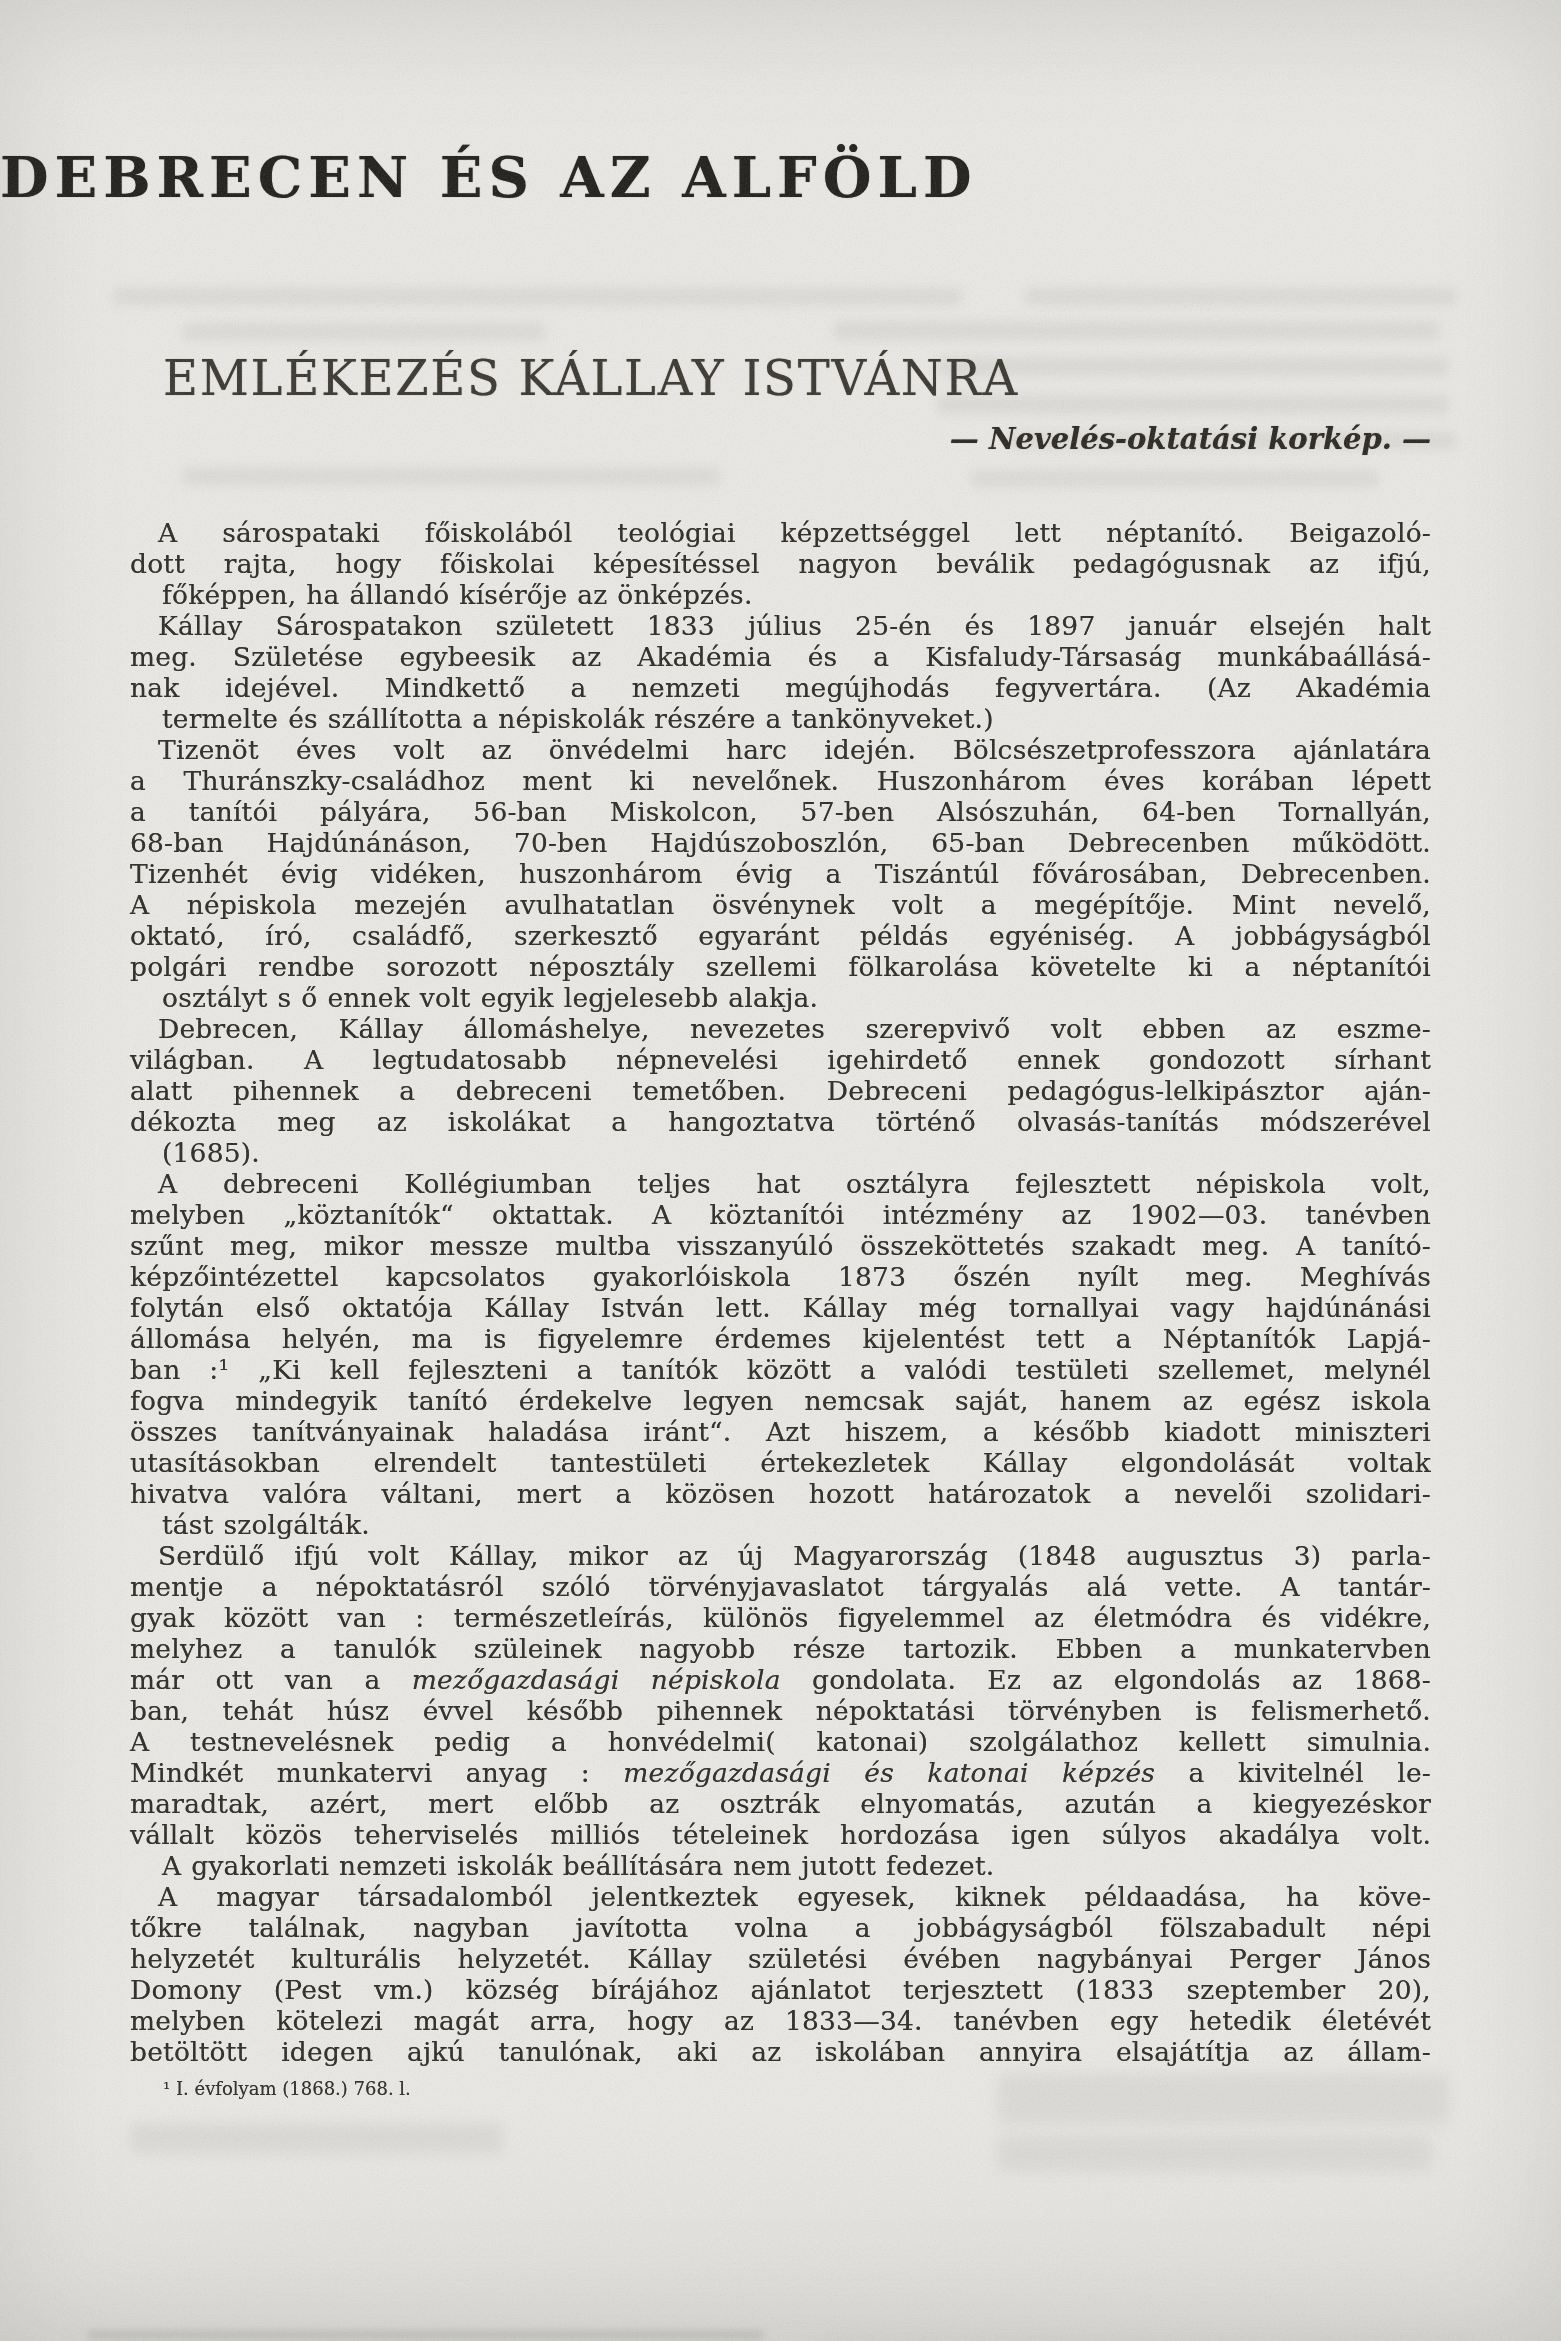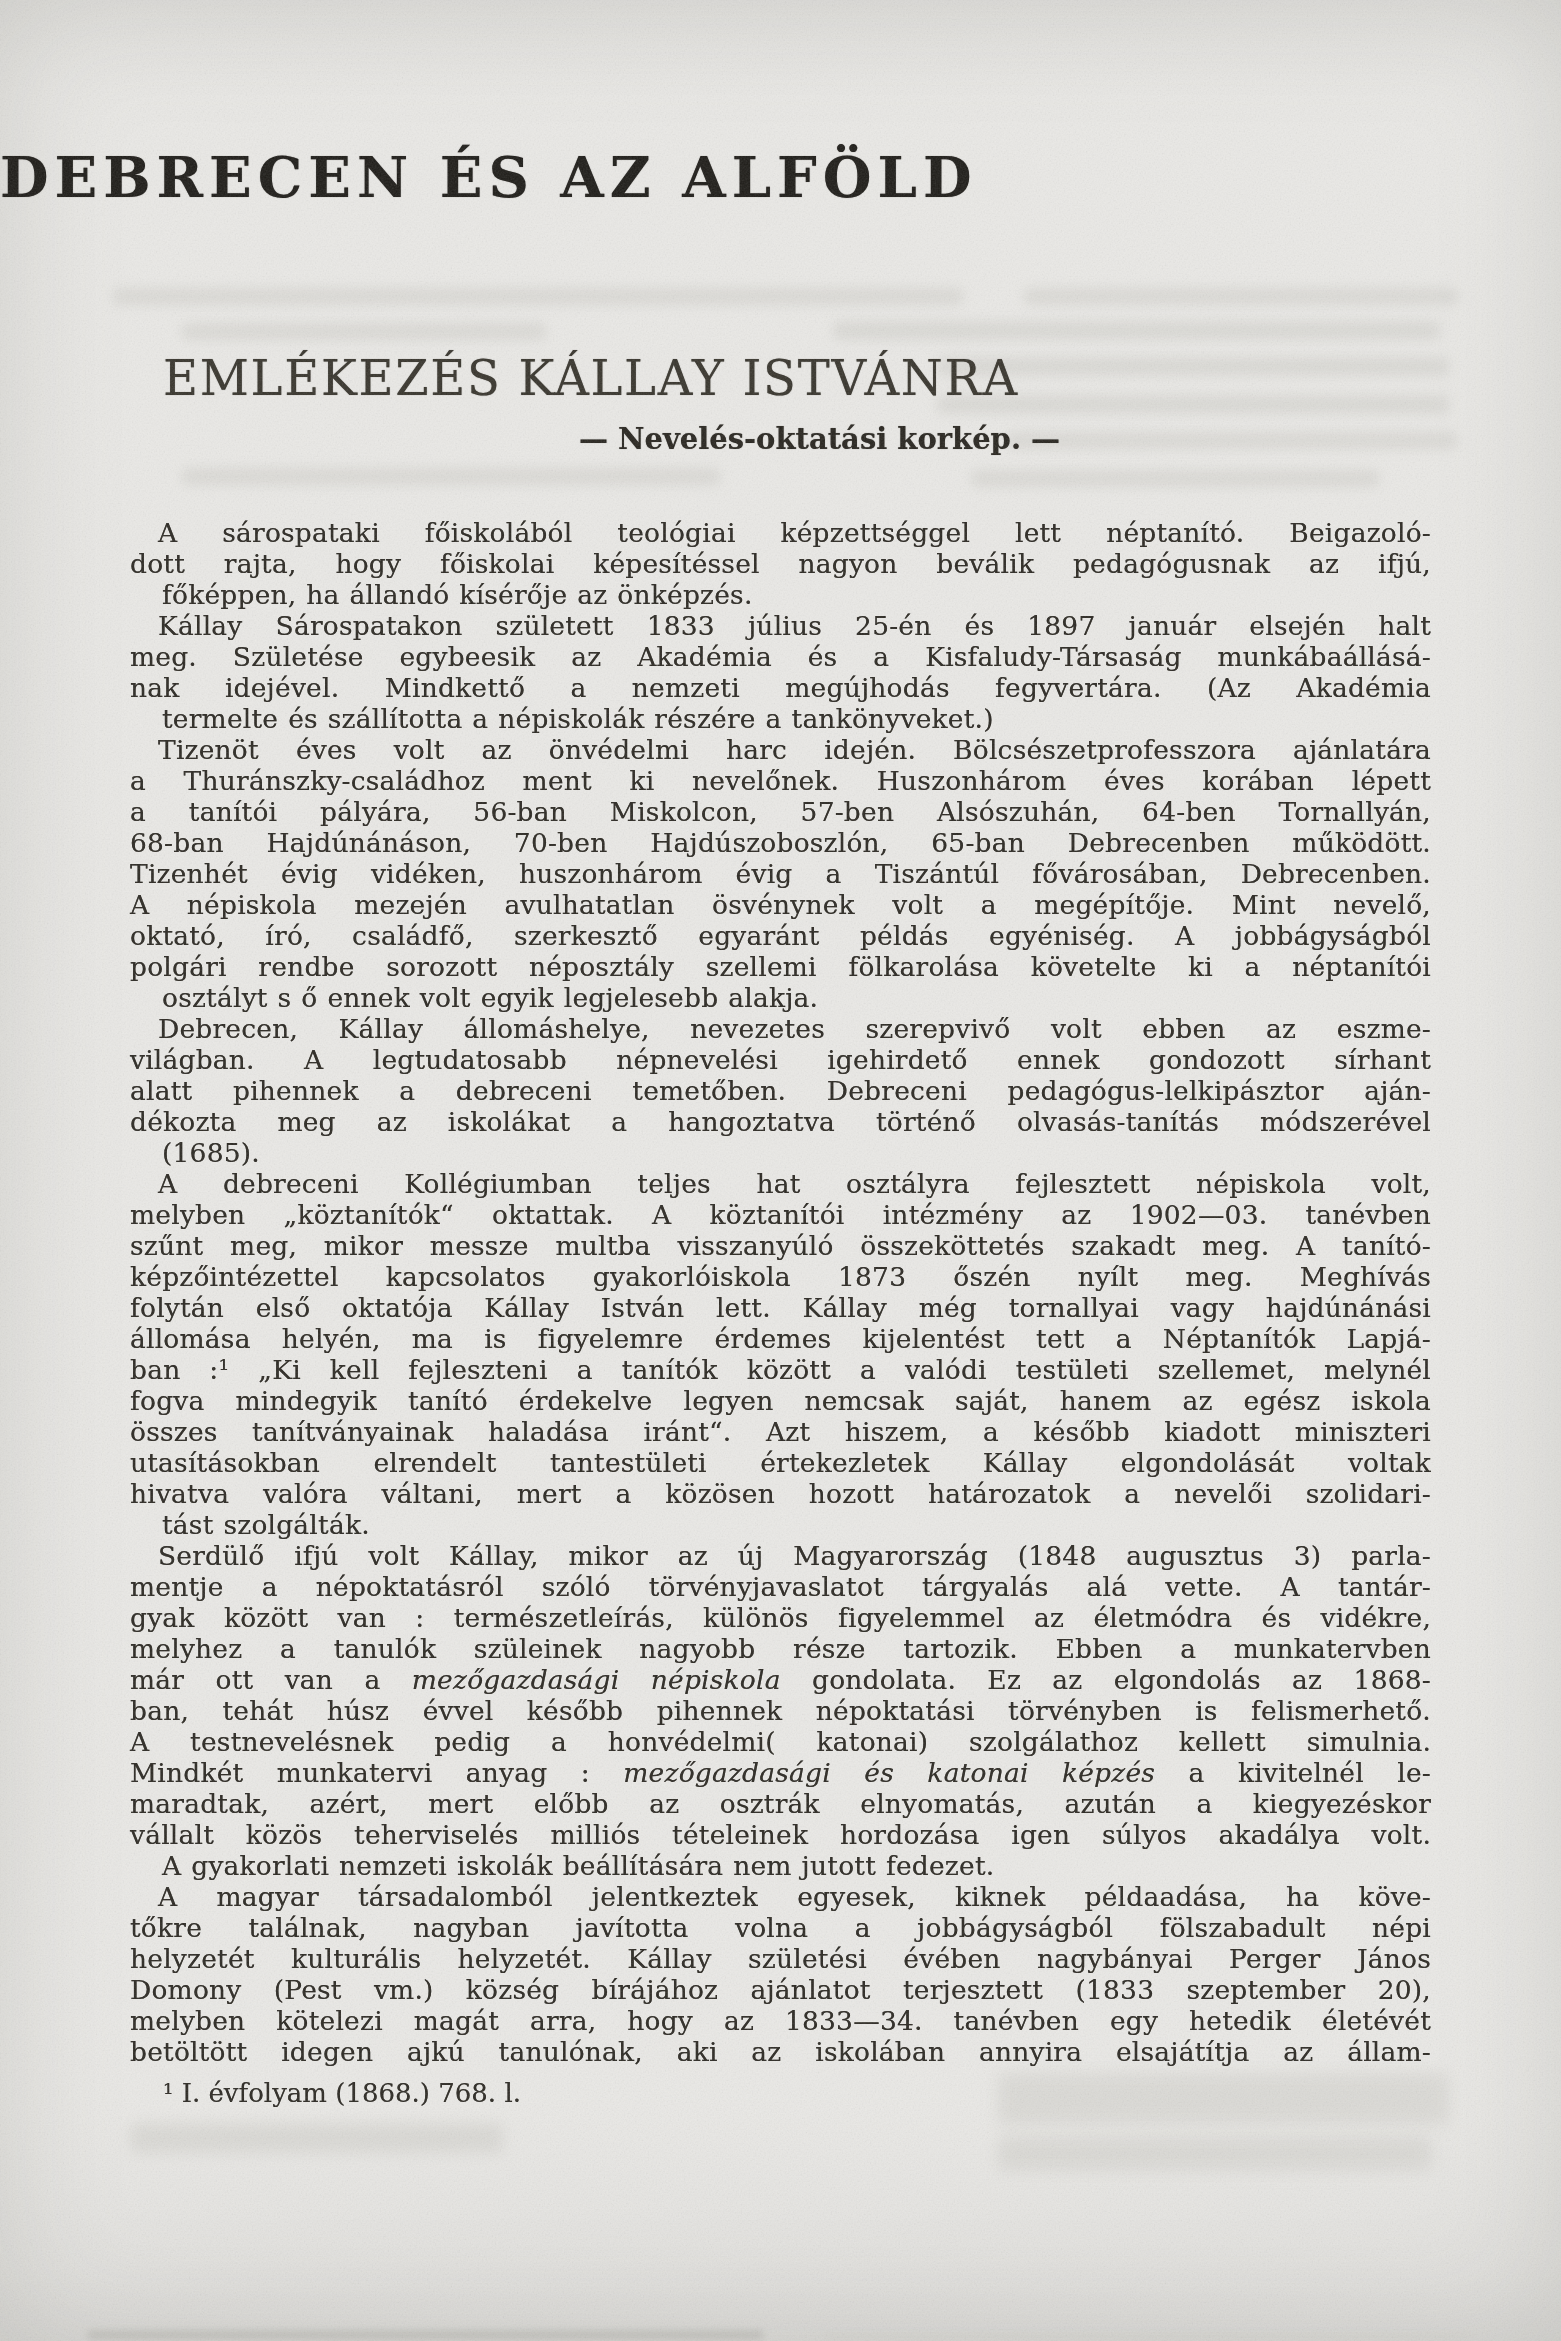--- a/index.html
+++ b/index.html
@@ -25,41 +25,42 @@
   }
   .article-title {
     position:absolute; top:340px; left:153px;
     font-size:48px; font-weight:normal; letter-spacing:1.7px;
     color:#37342c; margin:10px; z-index:3;
     text-shadow:0 0 0.9px rgba(40,36,30,0.6);
   }
   .subtitle {
     position:absolute; top:422px; left:130px; width:1301px;
     box-sizing:border-box; padding-left:78px;
-    text-align:center; font-size:29px; font-weight:bold;
+    text-align:right; font-size:29px; font-weight:bold;
     color:#27241e; z-index:3;
     text-shadow:0 0 0.9px rgba(30,27,22,0.5);
+    font-style:italic;
   }
   .body-text {
     position:absolute; top:517px; left:130px; width:1301px;
     font-size:26.5px; color:#2b2822;
     letter-spacing:0.2px; word-spacing:1.3px;
     z-index:3;
     text-shadow:0 0 0.6px rgba(35,32,26,0.65);
   }
   .line {
     height:31px; line-height:31px;
     text-align:justify; text-align-last:justify;
     white-space:nowrap; overflow:visible;
   }
   .line.ind { text-indent:28px; }
   .line.end { text-align-last:left;margin-left:32px; }
   .footnote {
     position:absolute; top:2078px; left:163px;
-    font-size:26px; color:#2b2822; z-index:3;
+    font-size:18px; color:#2b2822; z-index:3;
     text-shadow:0 0 0.6px rgba(35,32,26,0.6);
     text-align:center;
   }
   .ghost {
     position:absolute; z-index:1;
     background:#cfcec9; opacity:0.55;
     filter:blur(6px); border-radius:5.2px;
   }
   .ghost.dark { background:#b8b7b2; opacity:0.7; filter:blur(3.5px); }
   .grain {

